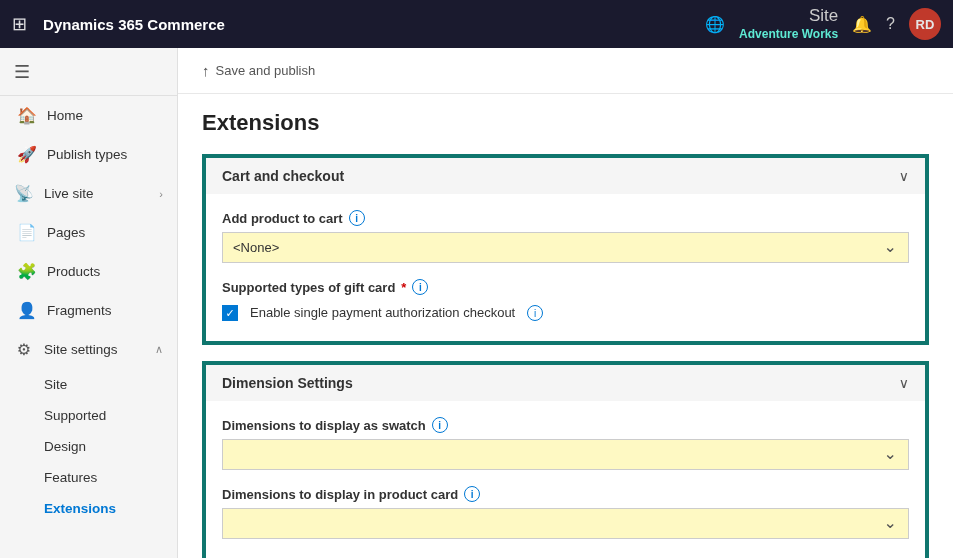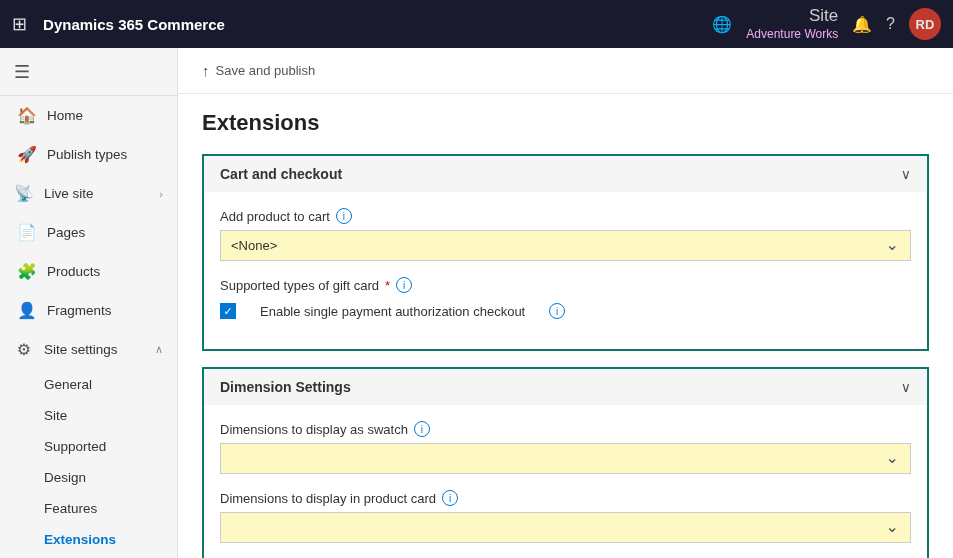--- a/index.html
+++ b/index.html
@@ -14,21 +14,21 @@
       height: 48px;
       padding: 0 12px;
       flex-shrink: 0;
       gap: 10px;
     }
     .topnav-grid-icon { font-size: 18px; margin-right: 6px; opacity: 0.85; cursor: pointer; }
     .topnav-title { font-size: 15px; font-weight: 700; color: white; flex: 1; }
     .topnav-right { display: flex; align-items: center; gap: 14px; margin-left: auto; }
     .topnav-site { display: flex; flex-direction: column; align-items: flex-end; font-size: 12px; line-height: 1.3; }
     .topnav-site-label { color: #ccc; font-size: 17px; }
-    .topnav-site-name { color: #f0abfc; font-weight: 400; }
+    .topnav-site-name { color: #5eead4; font-weight: 700; }
     .topnav-icon { color: #ccc; font-size: 16px; cursor: pointer; }
     .topnav-avatar {
       width: 32px; height: 32px; border-radius: 50%;
       background: #c0392b; color: #e5e5e5; font-weight: 700;
       display: flex; align-items: center; justify-content: center; font-size: 13px;
       cursor: pointer;
     }
 
     
     .main-layout { display: flex; flex: 1; overflow: hidden; }
@@ -105,39 +105,40 @@
       font-size: 13px;
       color: #555;
       cursor: pointer;
       padding: 4px 8px;
       border-radius: 2px;
     }
     .content-inner { padding: 16px 24px; }
     .page-title { font-size: 22px; font-weight: 600; color: #222; margin-bottom: 18px; }
 
     
-    .section-panel { border: 2px solid #0f766e; margin-bottom: 16px; }
+    .section-panel { border: 4px solid #0f766e; margin-bottom: 16px; }
     .section-header {
       background: #f5f5f5;
       display: flex;
       align-items: center;
       justify-content: space-between;
       padding: 10px 16px;
       cursor: pointer;
     }
     .section-header-title { font-size: 14px; font-weight: 600; color: #333; }
     .section-body { padding: 16px; }
 
     .field-label {
       font-size: 13px;
       color: #333;
       margin-bottom: 6px;
       display: flex;
       align-items: center;
       gap: 6px;
+      font-weight: bold;
     }
     .field-label .required { color: #c00; }
     .info-icon {
       display: inline-flex;
       align-items: center;
       justify-content: center;
       width: 16px; height: 16px;
       border: 1.5px solid #0078d4;
       border-radius: 50%;
       font-size: 10px;
@@ -163,23 +164,21 @@
       right: 12px;
       top: 50%;
       transform: translateY(-60%);
       font-size: 16px;
       color: #555;
       pointer-events: none;
     }
 
     .checkbox-row {
       display: flex;
-      align-items: center;
-      gap: 24px;
-      margin-bottom: 10px;
+      gap: 12px;
       padding: 4px 0;
     }
     .checkbox-box {
       width: 16px; height: 16px;
       background: #0078d4;
       border: 1.5px solid #0078d4;
       display: flex; align-items: center; justify-content: center;
       cursor: pointer;
     }
     .checkbox-box::after { content: '✓'; color: white; font-size: 11px; }
@@ -240,23 +239,20 @@
 
     <div class="sidebar-parent">
       <div class="left">
         <span class="sidebar-item-icon">⚙</span>
         <span>Site settings</span>
       </div>
       <span class="chevron">∧</span>
     </div>
     <div class="sidebar-subsection">
       <div class="sidebar-subitem">
-        <span>General</span>
-      </div>
-      <div class="sidebar-subitem">
         <span>Site</span>
       </div>
       <div class="sidebar-subitem">
         <span>Supported</span>
       </div>
       <div class="sidebar-subitem">
         <span>Design</span>
       </div>
       <div class="sidebar-subitem">
         <span>Features</span>

